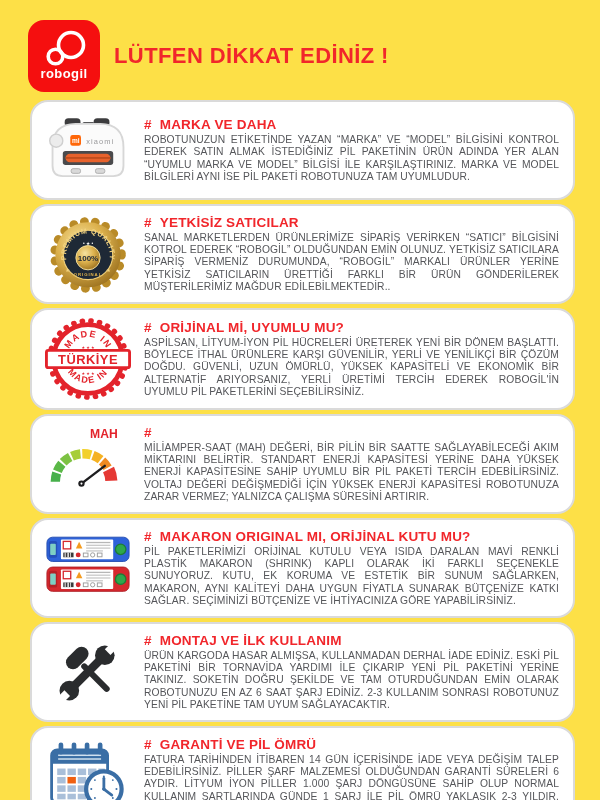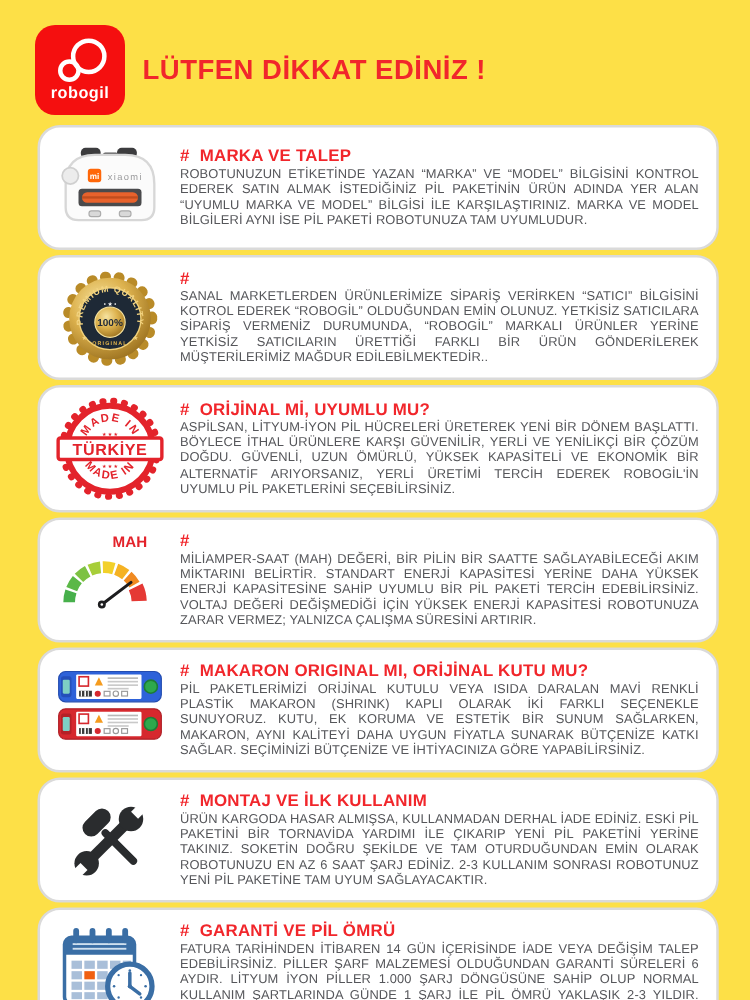--- a/index.html
+++ b/index.html
@@ -58,21 +58,21 @@
           <rect x="18" y="46" width="54" height="15" rx="3" fill="#4a4a4c"></rect>
           <rect x="21" y="49" width="48" height="9" rx="4.5" fill="#E8622C"></rect>
           <rect x="21" y="52.5" width="48" height="2" fill="#c14d1e"></rect>
           <rect x="27" y="65" width="10" height="5" rx="2" fill="#d9d9d9" stroke="#ababab" stroke-width="1"></rect>
           <rect x="53" y="65" width="10" height="5" rx="2" fill="#d9d9d9" stroke="#ababab" stroke-width="1"></rect>
         </svg>
       </div>
       <div class="card-content">
         <div class="card-title">
           <span class="hash">#</span>
-          <span>MARKA VE TALEP</span>
+          <span>MARKA VE DAHA</span>
         </div>
         <div class="card-body">ROBOTUNUZUN ETİKETİNDE YAZAN “MARKA” VE “MODEL” BİLGİSİNİ KONTROL EDEREK SATIN ALMAK İSTEDİĞİNİZ PİL PAKETİNİN ÜRÜN ADINDA YER ALAN “UYUMLU MARKA VE MODEL” BİLGİSİ İLE KARŞILAŞTIRINIZ. MARKA VE MODEL BİLGİLERİ AYNI İSE PİL PAKETİ ROBOTUNUZA TAM UYUMLUDUR.</div>
       </div>
     </div>
 
     <div class="card">
       <div class="icon-wrap">
         <svg width="86" height="84" viewBox="0 0 90 90">
           <defs>
             <radialGradient id="goldG" cx="38%" cy="32%" r="80%">
@@ -92,20 +92,21 @@
           <circle cx="45" cy="49" r="13" fill="url(#goldG)" stroke="#F6E3A0" stroke-width="1"></circle>
           <text x="45" y="52.2" text-anchor="middle" font-size="8.6" font-weight="800" fill="#222B38">100%</text>
           <text x="45" y="68.5" text-anchor="middle" font-size="4.6" font-weight="700" fill="#E3B54C" letter-spacing="1">ORIGINAL</text>
           <text x="23" y="64" text-anchor="middle" font-size="5.5" fill="#F3D481">★</text>
           <text x="67" y="64" text-anchor="middle" font-size="5.5" fill="#F3D481">★</text>
         </svg>
       </div>
       <div class="card-content">
         <div class="card-title">
           <span class="hash">#</span>
+          <span>YETKİSİZ SATICILAR</span>
         </div>
         <div class="card-body">SANAL MARKETLERDEN ÜRÜNLERİMİZE SİPARİŞ VERİRKEN “SATICI” BİLGİSİNİ KOTROL EDEREK “ROBOGİL” OLDUĞUNDAN EMİN OLUNUZ. YETKİSİZ SATICILARA SİPARİŞ VERMENİZ DURUMUNDA, “ROBOGİL” MARKALI ÜRÜNLER YERİNE YETKİSİZ SATICILARIN ÜRETTİĞİ FARKLI BİR ÜRÜN GÖNDERİLEREK MÜŞTERİLERİMİZ MAĞDUR EDİLEBİLMEKTEDİR..</div>
       </div>
     </div>
 
     <div class="card">
       <div class="icon-wrap">
         <svg width="86" height="86" viewBox="0 0 90 90">
           <circle cx="45" cy="45" r="40" fill="none" stroke="#E3232B" stroke-width="5.5" stroke-dasharray="0.5 8.6" stroke-linecap="round"></circle>
           <circle cx="45" cy="45" r="36" fill="none" stroke="#E3232B" stroke-width="5"></circle>

